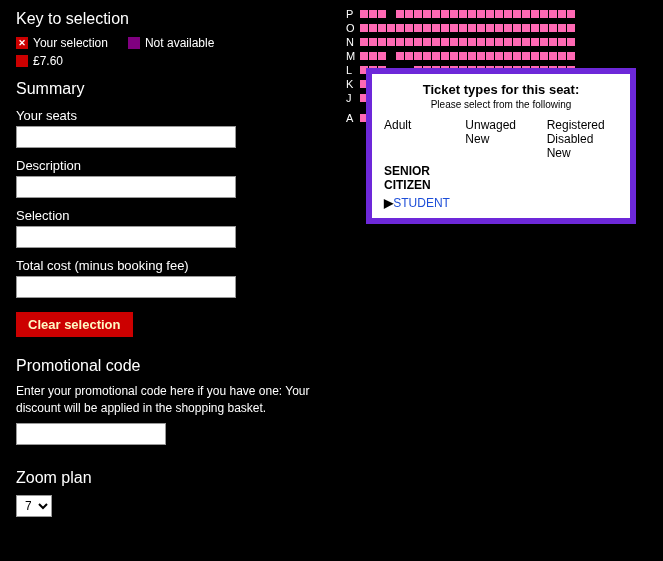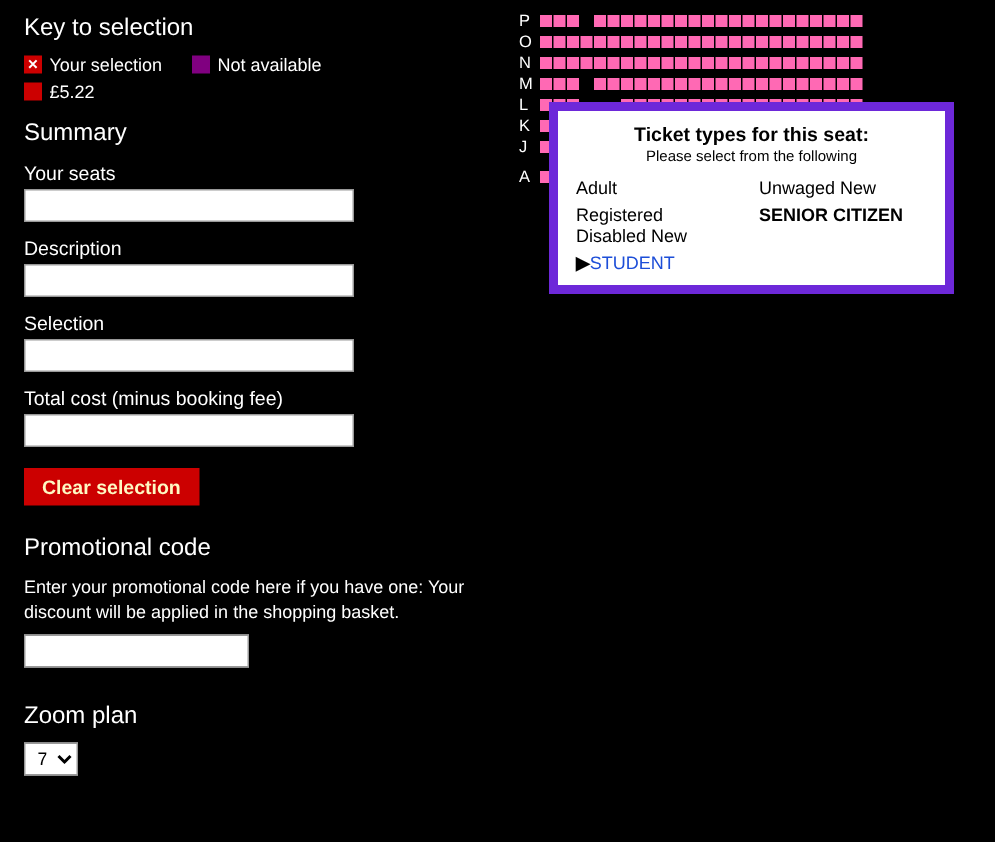--- a/index.html
+++ b/index.html
@@ -178,21 +178,21 @@
       font-size: 13px;
       margin-bottom: 2px;
     }
     .ticket-popup-subtitle {
       text-align: center;
       font-size: 10px;
       margin-bottom: 8px;
     }
     .ticket-types-grid {
       display: grid;
-      grid-template-columns: 1fr 1fr;
+      grid-template-columns: 1fr 1fr 1fr;
       gap: 4px 10px;
       font-size: 12px;
     }
     .ticket-type-item {
       cursor: pointer;
     }
     .ticket-type-item.link {
       color: #1d4ed8;
     }
     .ticket-type-item.bold {
@@ -217,21 +217,21 @@
         <span>Your selection</span>
       </div>
       <div class="key-item">
         <div class="key-box-unavailable"></div>
         <span>Not available</span>
       </div>
     </div>
     <div class="key-row">
       <div class="key-item">
         <div class="key-box-price"></div>
-        <span>£5.22</span>
+        <span>£7.60</span>
       </div>
     </div>
 
     <div class="summary-section">
       <h2 class="section-title">Summary</h2>
 
       <div>
         <div class="field-label">Your seats</div>
         <input class="text-input" type="text" style="">
       </div>

